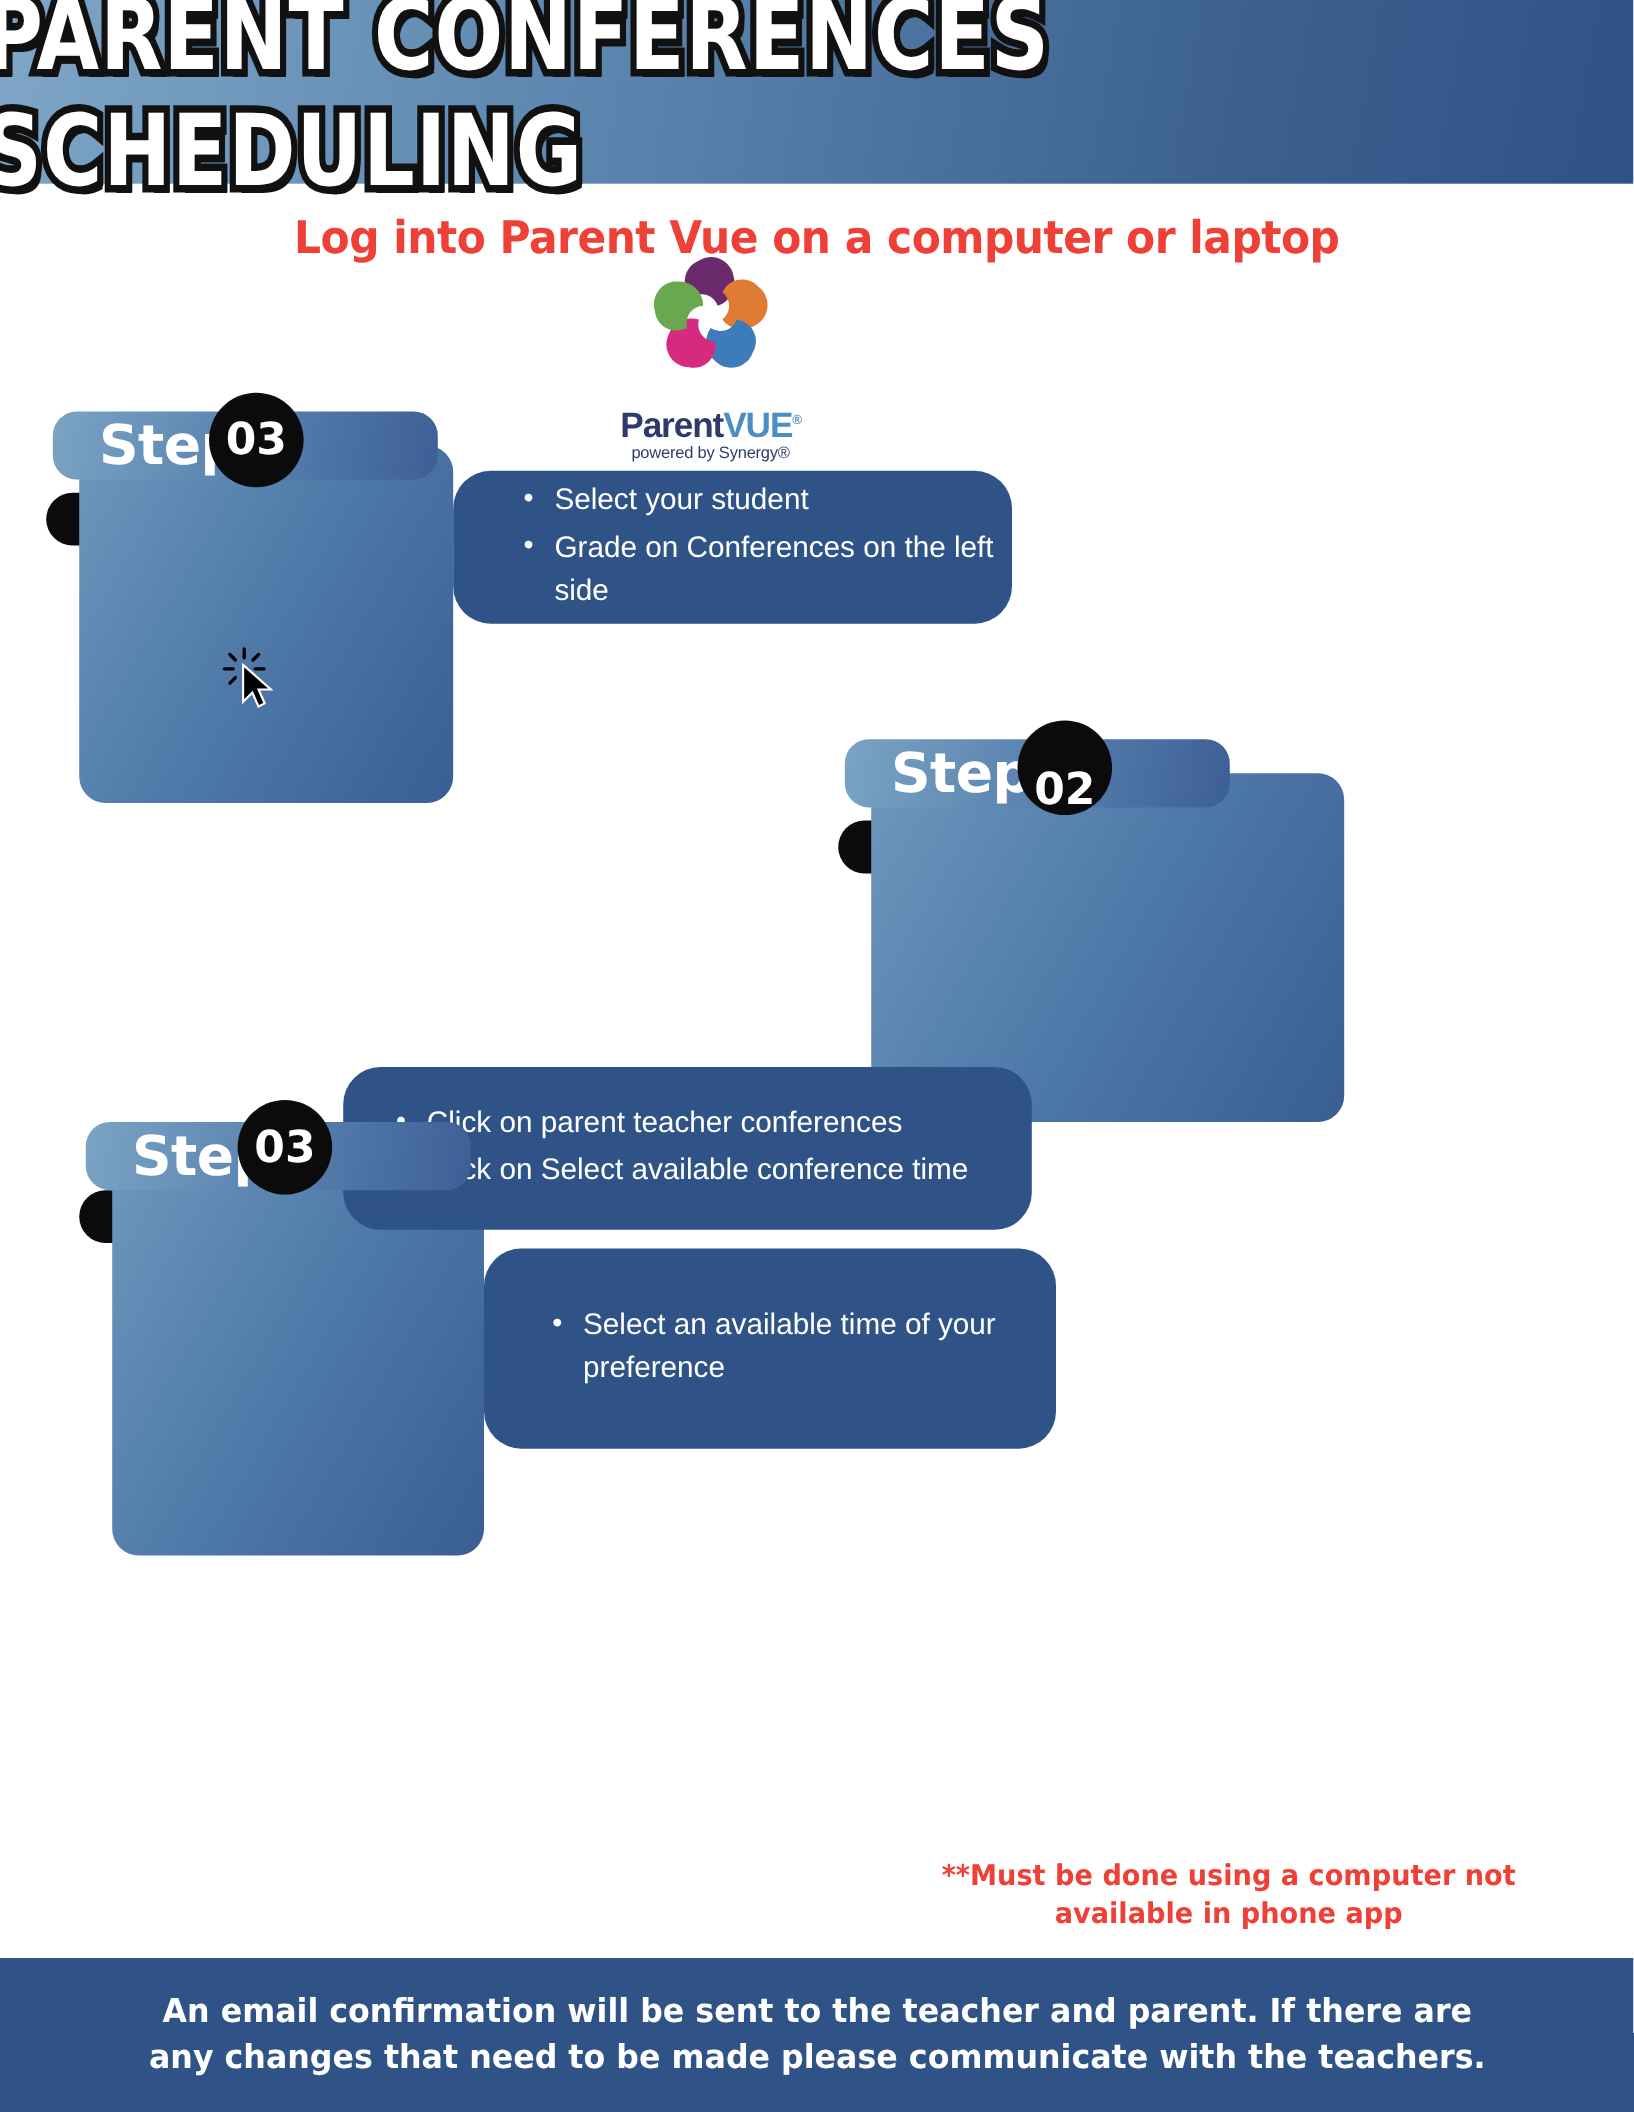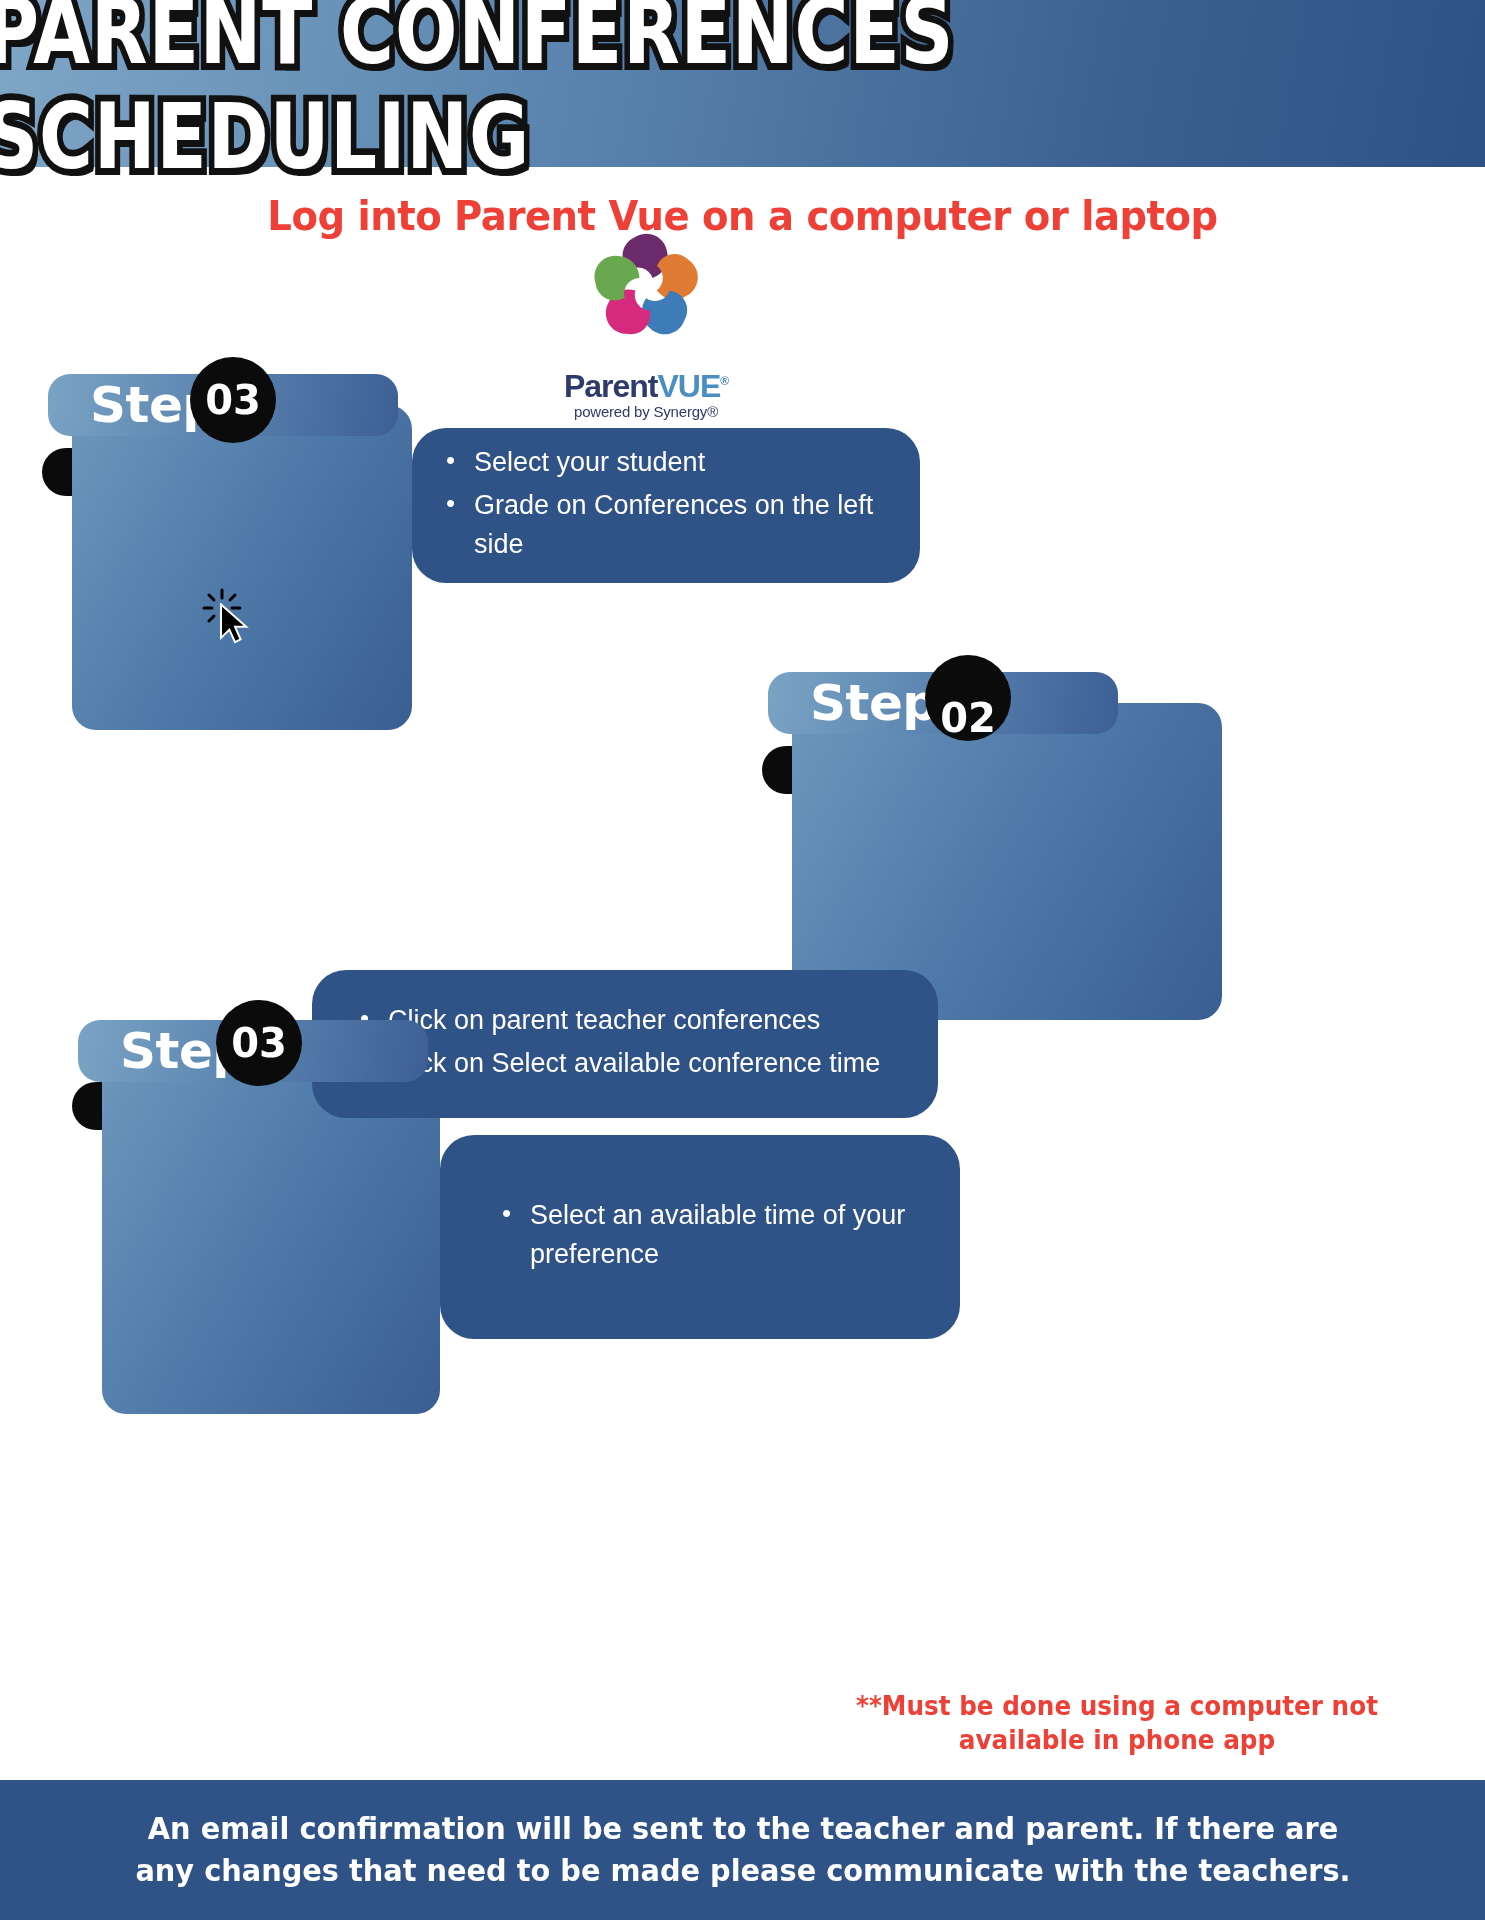--- a/index.html
+++ b/index.html
@@ -347,21 +347,21 @@
       <line x1="28" y1="28" x2="33" y2="33"></line>
       <line x1="33" y1="7" x2="28" y2="12"></line>
       <line x1="12" y1="28" x2="7" y2="33"></line>
     </g>
   </svg>
   <svg class="cursor-arrow" style="left:104px; top:163px;" width="34" height="42" viewBox="0 0 24 30">
     <path d="M2,1 L2,25 L8,19 L12,28 L16,26 L12,17 L20,17 Z" fill="#000" stroke="#fff" stroke-width="1.4"></path>
   </svg>
 </div>
 
-<div class="callout" style="left:412px; top:428px; width:508px; height:155px; padding-left:34px;">
+<div class="callout" style="left:412px; top:428px; width:508px; height:139px; padding-left:64px;">
   <ul>
     <li>Select your student</li>
     <li>Grade on Conferences on the left side</li>
   </ul>
 </div>
 
 <div class="step-pill" style="left:768px; top:672px; width:350px; padding-left:42px;">
   <span class="step-word">Step</span>
 </div>
 <div class="step-badge" style="left:925px; top:655px;align-items:flex-end;">
@@ -625,21 +625,21 @@
           </td>
         <td>
             <div class="slot"><b>Available</b><span class="tm">2:20 PM - 2:40 PM</span></div>
           </td>
       </tr>
 
     </tbody>
   </table>
 </div>
 
-<div class="callout" style="left:440px; top:1135px; width:520px; height:204px; padding-left:62px;">
+<div class="callout" style="left:440px; top:1135px; width:520px; height:182px; padding-left:62px;">
   <ul>
     <li>Select an available time of your preference</li>
   </ul>
 </div>
 
 <div class="warning">**Must be done using a computer not available in phone app</div>
 
 <div class="footer">
   <div class="footer-text">An email confirmation will be sent to the teacher and parent. If there are any changes that need to be made please communicate with the teachers.</div>
 </div>

